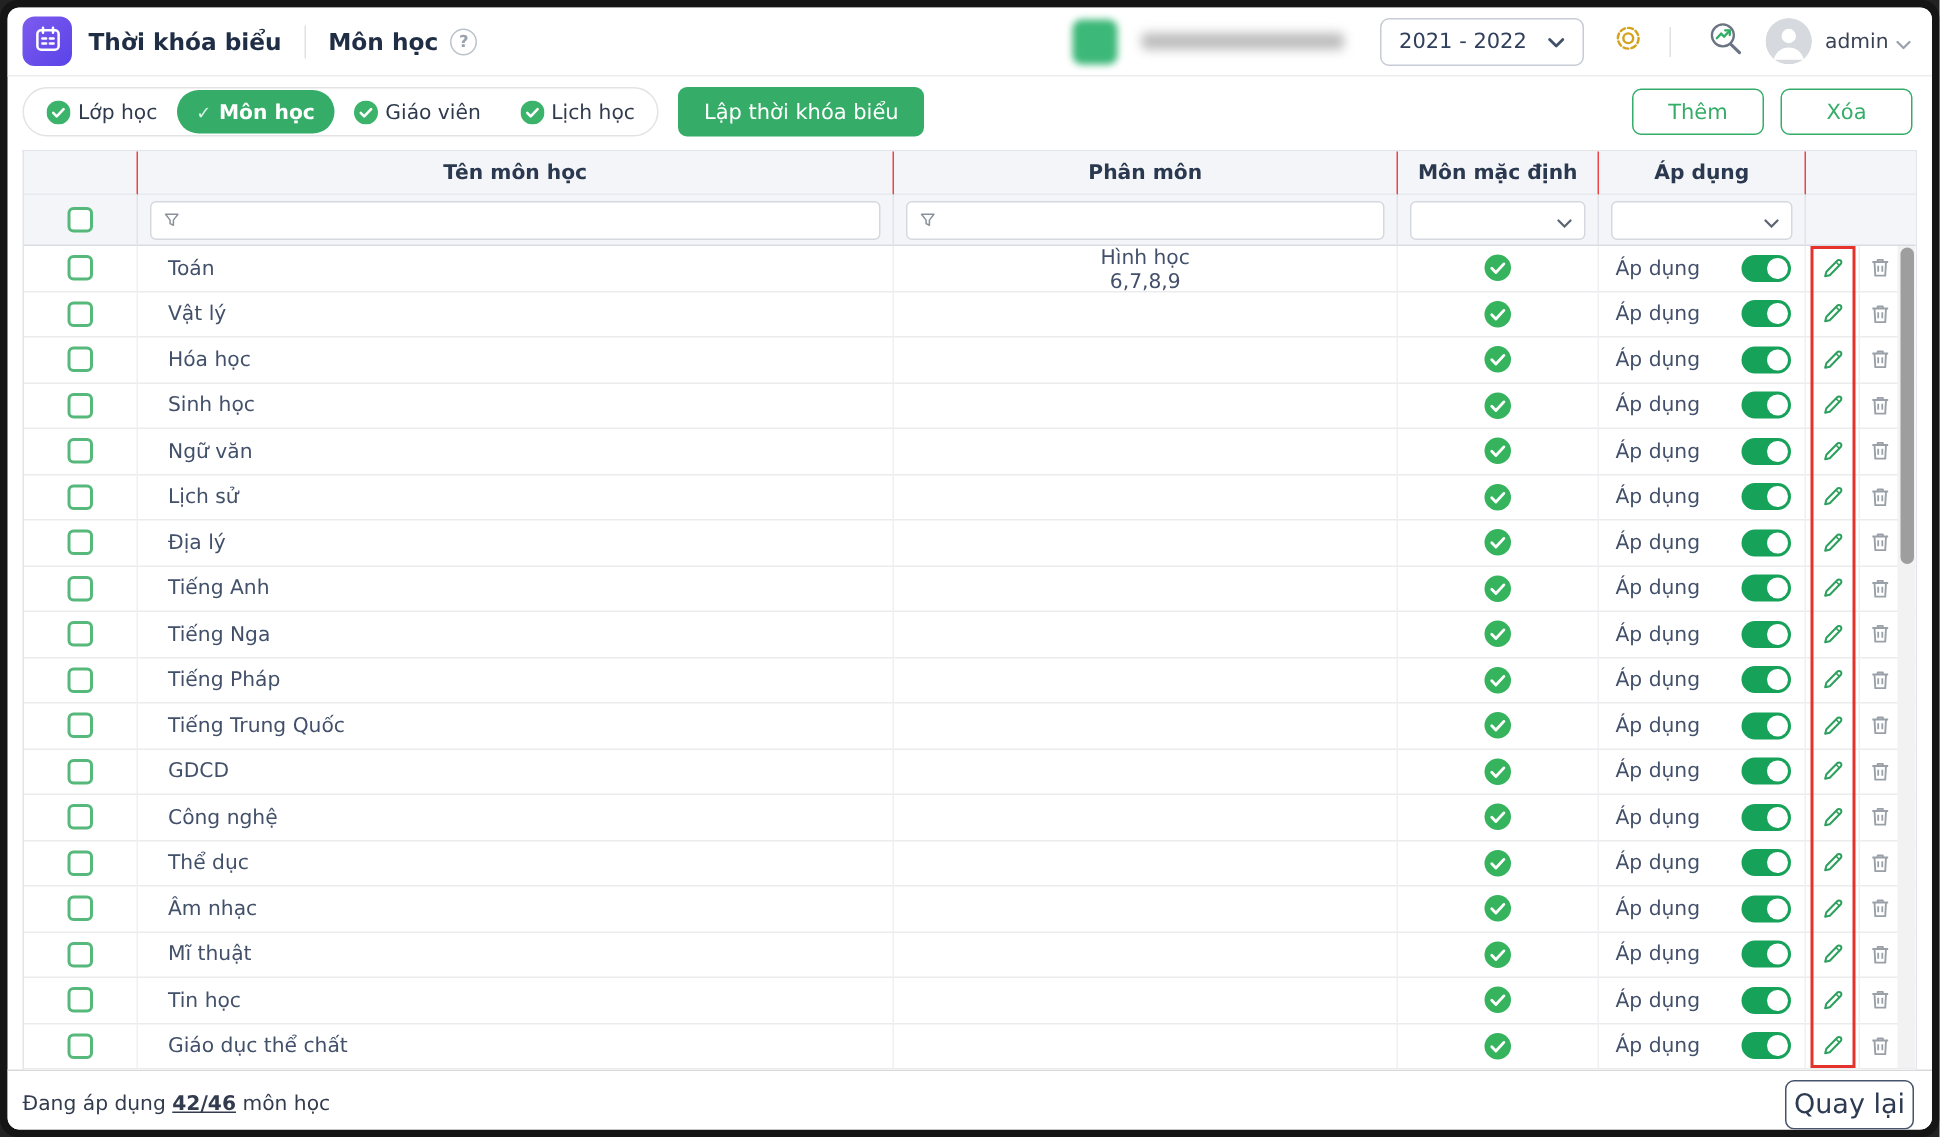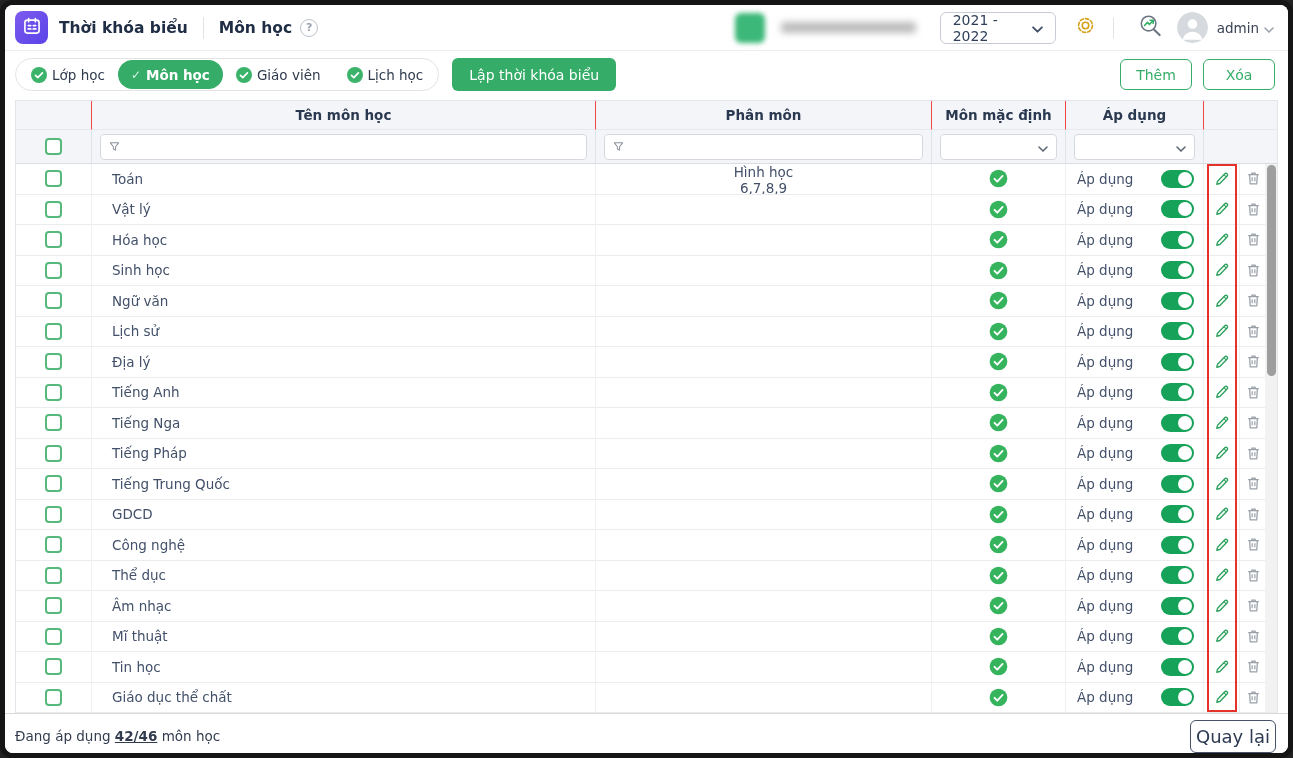--- a/index.html
+++ b/index.html
@@ -45,21 +45,21 @@
     display: flex; align-items: center; justify-content: center;
     margin-left: 8px;
   }
   .spacer { flex: 1; }
   .school-badge { width: 30px; height: 30px; border-radius: 6px; background: #3cb878; filter: blur(2.5px); }
   .school-name-blur {
     width: 135px; height: 11px; border-radius: 3px;
     background: #bcbcbc; filter: blur(3.5px); margin: 0 24px 0 16px;
   }
   .year-select {
-    width: 116px; height: 32px;
+    width: 136px; height: 32px;
     border: 1px solid #c6cbd4; border-radius: 6px;
     display: flex; align-items: center; justify-content: space-between;
     padding: 0 12px; cursor: pointer;
   }
   .year-select span { font-size: 14px; color: #30405c; }
   .icon-btn { margin-left: 18px; display: flex; align-items: center; cursor: pointer; }
   .topbar .v-div2 { width: 1px; height: 20px; background: #e2e2e2; margin: 0 6px 0 16px; }
   .avatar {
     width: 31px; height: 31px; border-radius: 50%;
     overflow: hidden; margin-left: 14px;
@@ -84,21 +84,21 @@
   }
   .tab.active { background: #35ad68; color: #fff; font-weight: bold; }
   .tab .check-white { font-size: 12px; color: #d9f3e4; }
   .btn-green {
     margin-left: 13px; height: 33px; padding: 0 17px;
     background: #35ad68; color: #fff; font-size: 14px;
     border: none; border-radius: 6px; cursor: pointer;
     font-family: inherit;
   }
   .btn-outline-green {
-    width: 72px; height: 31px; margin-left: 11px;
+    width: 88px; height: 31px; margin-left: 11px;
     background: #fff; color: #35ad68; font-size: 14px;
     border: 1px solid #35ad68; border-radius: 6px; cursor: pointer;
     font-family: inherit;
   }
 
   
   .table-wrap {
     margin: 2px 10px 0 10px;
     border: 1px solid #e2e5e9; border-bottom: none;
     flex: 1; display: flex; flex-direction: column;

